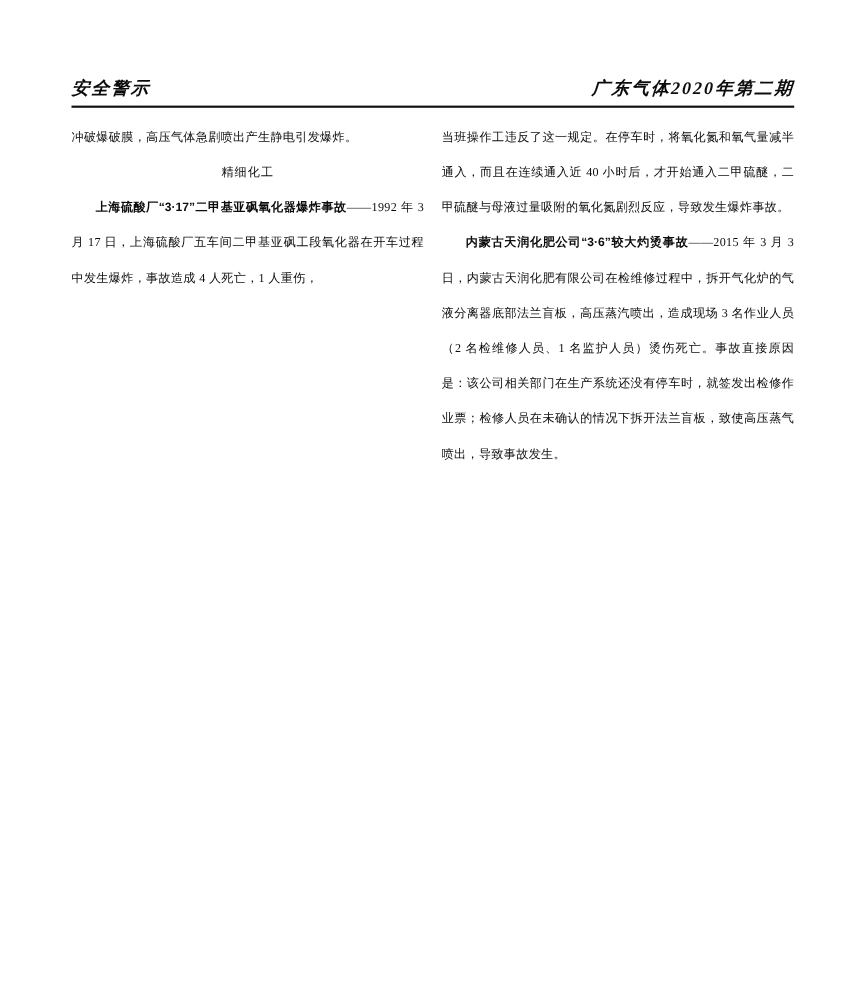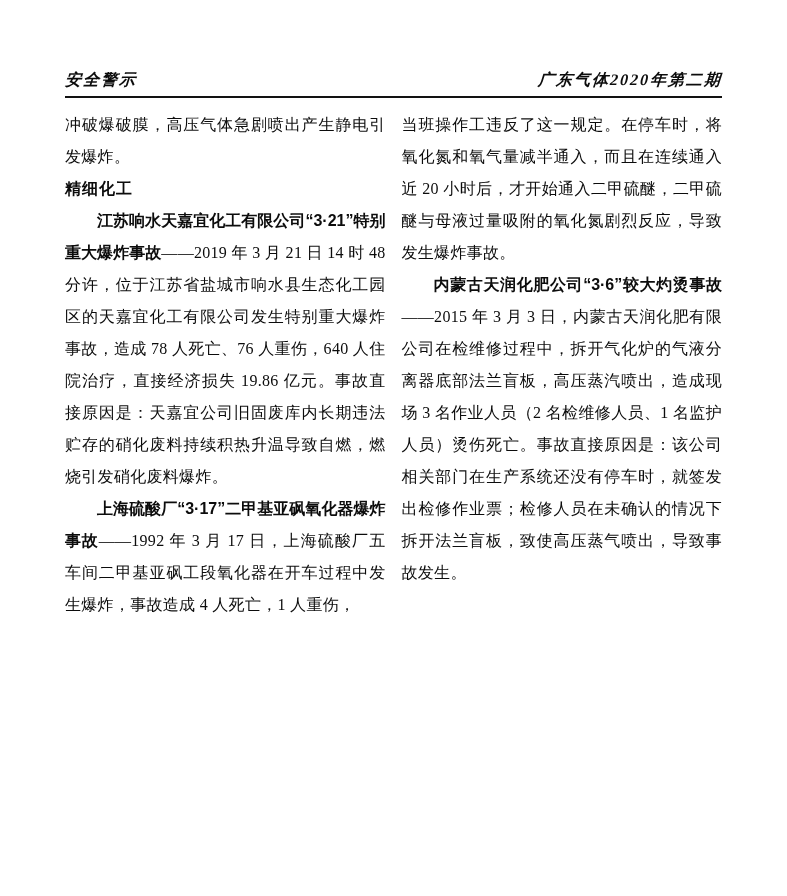--- a/index.html
+++ b/index.html
@@ -47,36 +47,36 @@
     display: flex;
     gap: 16px;
     padding-top: 11px;
   }
   .col {
     flex: 1 1 0;
     min-width: 0;
   }
   .col p {
     margin: 0;
-    font-size: 16px;
+    font-size: 11px;
     line-height: 32px;
     text-align: justify;
     text-justify: inter-ideograph;
     letter-spacing: 0.3px;
   }
   .col p.para {
     text-indent: 2em;
   }
   .col p.continuation {
     text-indent: 0;
   }
   .col p.heading {
-    text-align: left;
+    text-align: center;
     text-indent: 0;
-    font-weight: bold;
+    font-weight: normal;
     font-family: "Liberation Sans", sans-serif;
     letter-spacing: 1px;
   }
   .col b.accident-title {
     font-weight: bold;
     font-family: "Liberation Sans", sans-serif;
     letter-spacing: 0;
   }
 </style>
 </head>
@@ -86,22 +86,21 @@
 
   <div class="page-header">
     <span class="hdr-left">安全警示</span>
     <span class="hdr-right">广东气体2020年第二期</span>
   </div>
 
   <div class="columns">
     <div class="col">
         <p class="continuation">冲破爆破膜，高压气体急剧喷出产生静电引发爆炸。</p>
         <p class="heading">精细化工</p>
-        <p class="para"><b class="accident-title">江苏响水天嘉宜化工有限公司“3·21”特别重大爆炸事故</b>——2019 年 3 月 21 日 14 时 48 分许，位于江苏省盐城市响水县生态化工园区的天嘉宜化工有限公司发生特别重大爆炸事故，造成 78 人死亡、76 人重伤，640 人住院治疗，直接经济损失 19.86 亿元。事故直接原因是：天嘉宜公司旧固废库内长期违法贮存的硝化废料持续积热升温导致自燃，燃烧引发硝化废料爆炸。</p>
         <p class="para"><b class="accident-title">上海硫酸厂“3·17”二甲基亚砜氧化器爆炸事故</b>——1992 年 3 月 17 日，上海硫酸厂五车间二甲基亚砜工段氧化器在开车过程中发生爆炸，事故造成 4 人死亡，1 人重伤，</p>
       </div>
     <div class="col">
-        <p class="continuation">当班操作工违反了这一规定。在停车时，将氧化氮和氧气量减半通入，而且在连续通入近 20 小时后，才开始通入二甲硫醚，二甲硫醚与母液过量吸附的氧化氮剧烈反应，导致发生爆炸事故。</p>
+        <p class="continuation">当班操作工违反了这一规定。在停车时，将氧化氮和氧气量减半通入，而且在连续通入近 40 小时后，才开始通入二甲硫醚，二甲硫醚与母液过量吸附的氧化氮剧烈反应，导致发生爆炸事故。</p>
         <p class="para"><b class="accident-title">内蒙古天润化肥公司“3·6”较大灼烫事故</b>——2015 年 3 月 3 日，内蒙古天润化肥有限公司在检维修过程中，拆开气化炉的气液分离器底部法兰盲板，高压蒸汽喷出，造成现场 3 名作业人员（2 名检维修人员、1 名监护人员）烫伤死亡。事故直接原因是：该公司相关部门在生产系统还没有停车时，就签发出检修作业票；检修人员在未确认的情况下拆开法兰盲板，致使高压蒸气喷出，导致事故发生。</p>
       </div>
   </div>
 
 </div>
 
 </body></html>

